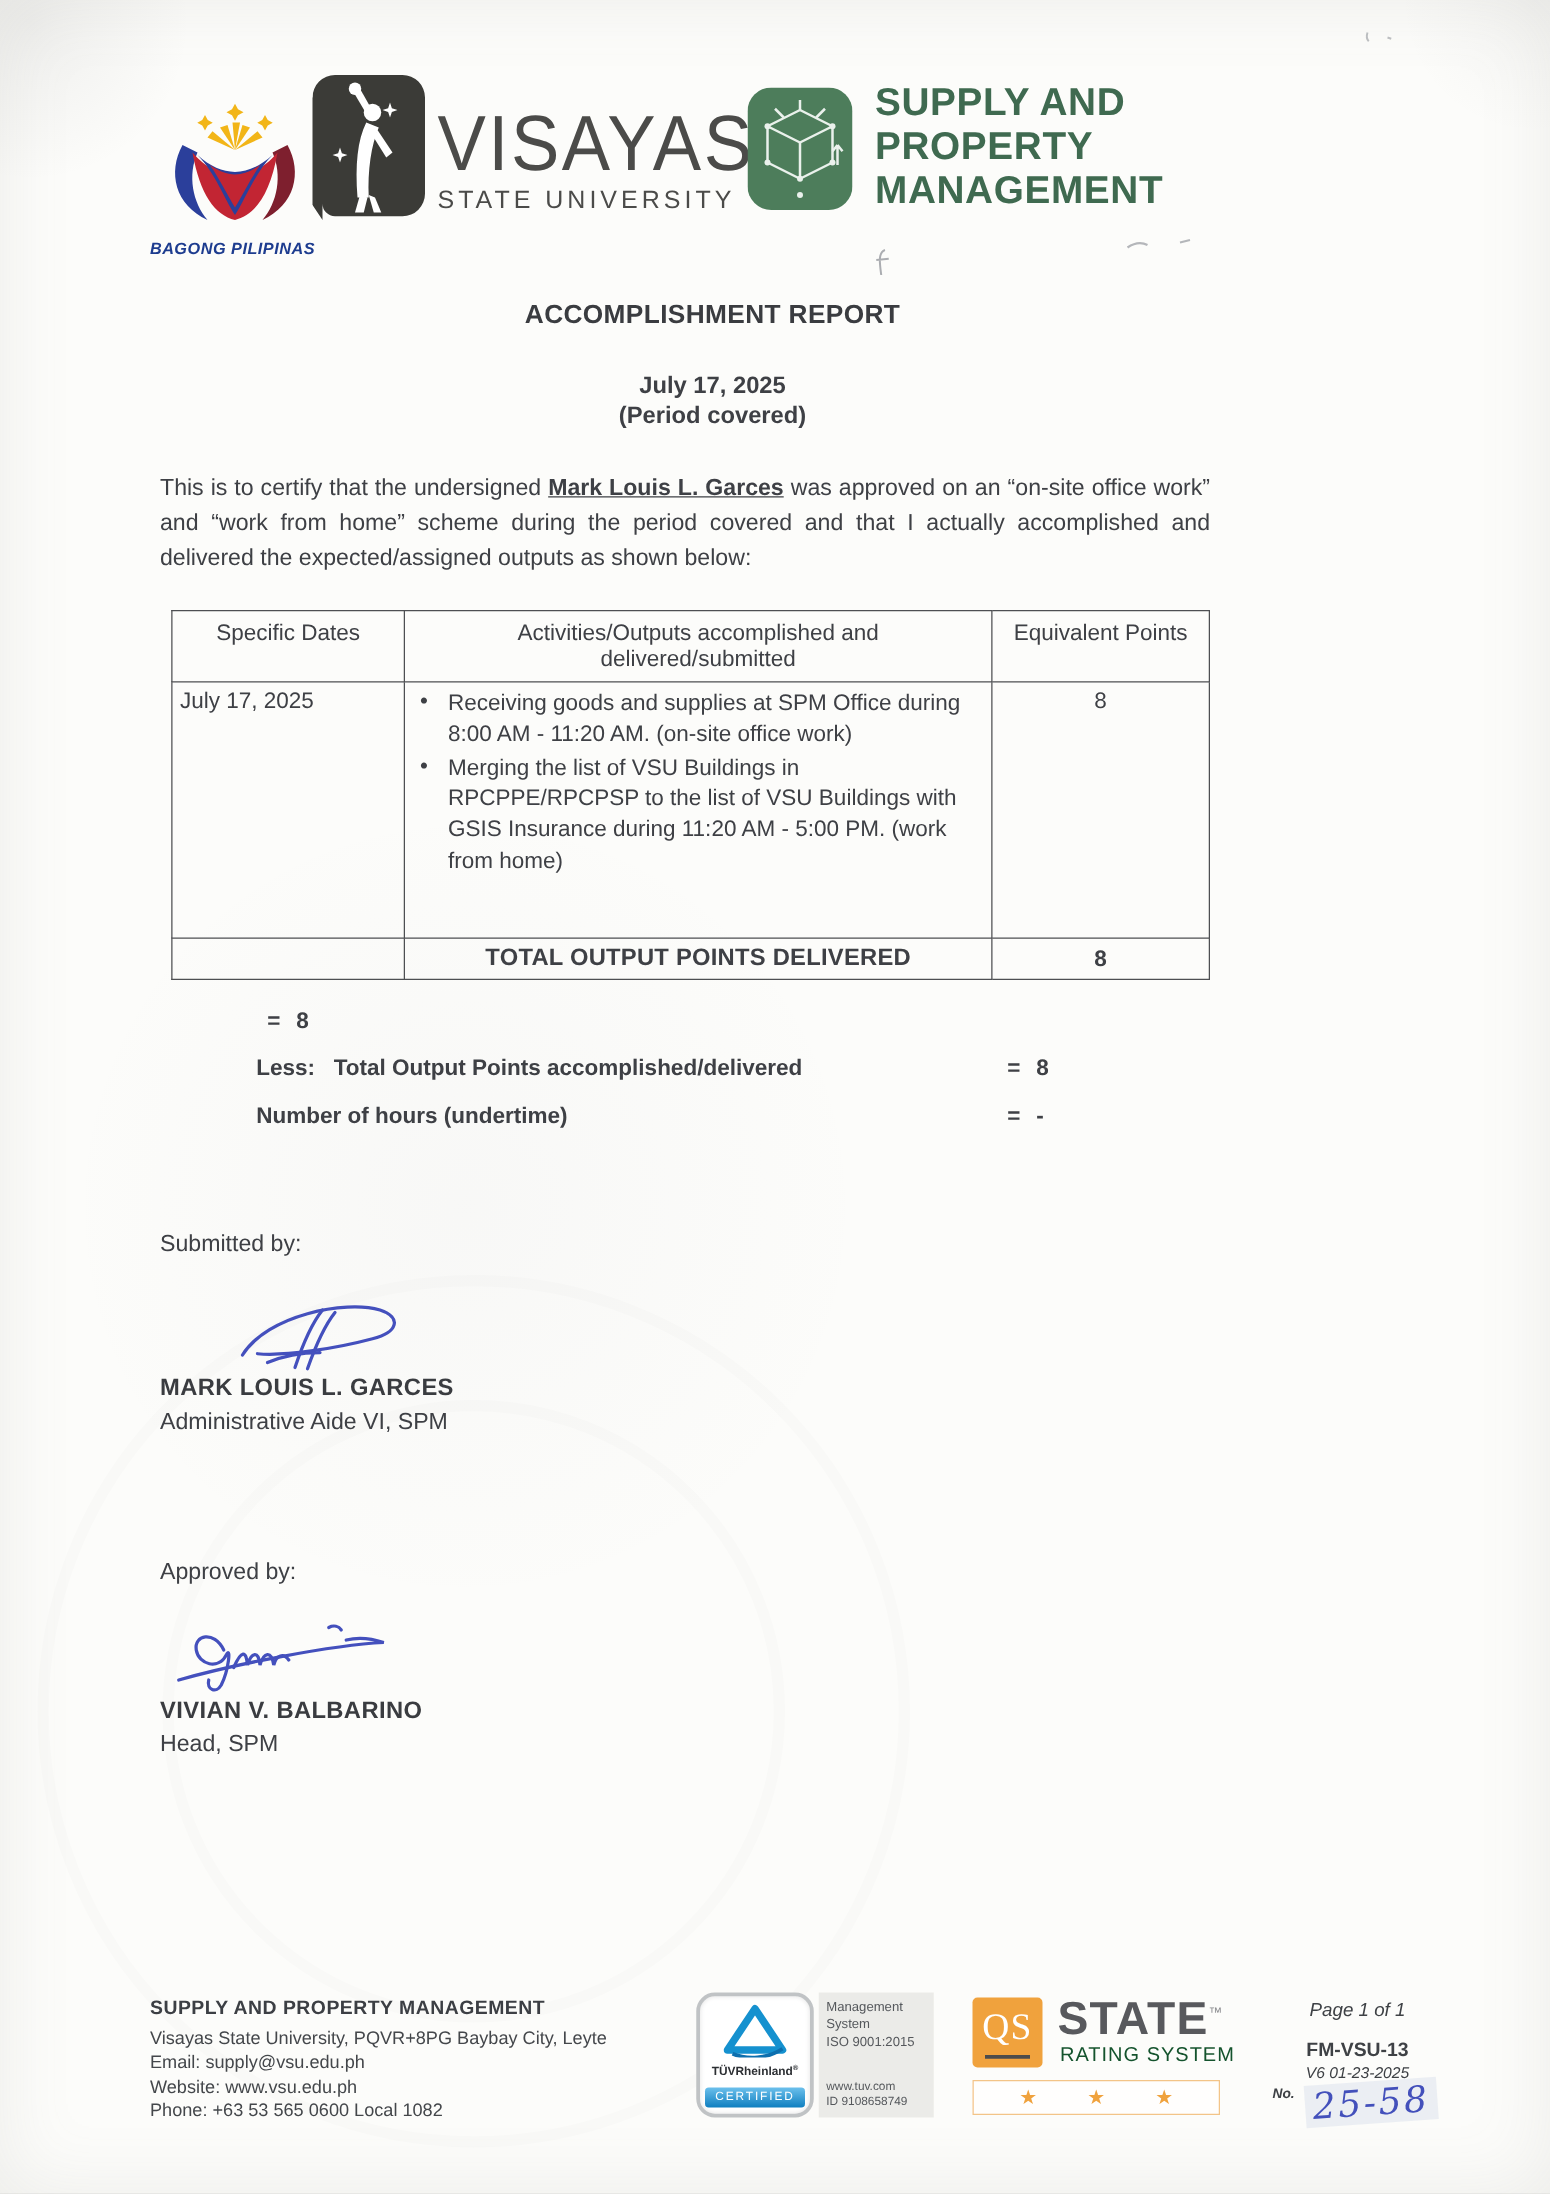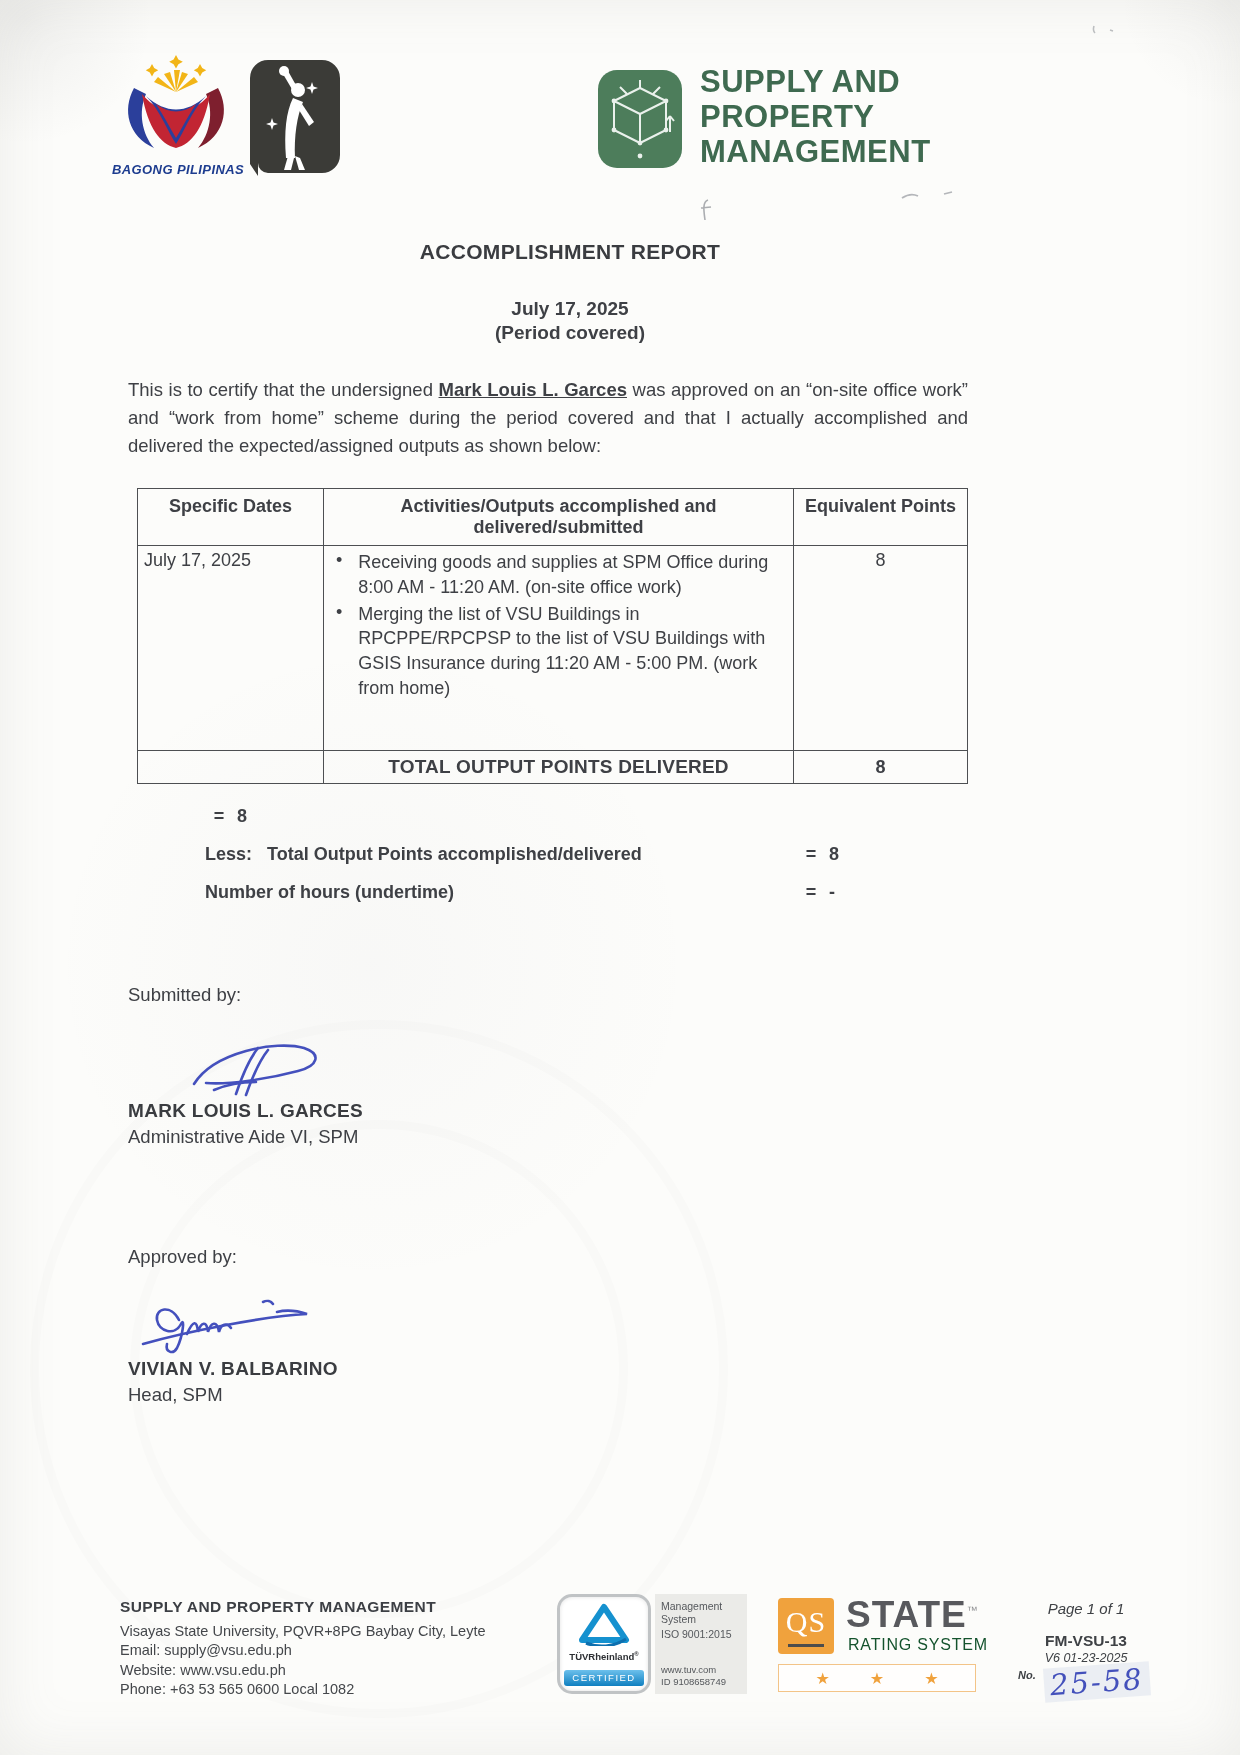--- a/index.html
+++ b/index.html
@@ -11,40 +11,40 @@
   }
   .page::before{
     content:""; position:absolute; inset:0; pointer-events:none;
     background:
       radial-gradient(circle at 2% 1%, rgba(90,90,90,.08), transparent 6%),
       radial-gradient(circle at 99% 0%, rgba(90,90,90,.05), transparent 5%),
       radial-gradient(circle at 30% 55%, rgba(120,120,140,.03), transparent 25%);
   }
   .abs{position:absolute;}
   
-  .bagong{left:112px; top:52px; width:140px; text-align:left;}
+  .bagong{left:112px; top:80px; width:140px; text-align:right;}
   .bagong-caption{font-size:13px; font-weight:bold; font-style:italic; color:#1d3c8f; letter-spacing:.4px; margin-top:2px;}
   .vsu-badge{left:250px; top:60px;}
   .visayas{left:350px; top:84px; line-height:1;}
   .visayas-word{font-size:58px; color:#4b4b49; letter-spacing:2px; transform:scaleY(1.08); transform-origin:top left;}
   .visayas-sub{font-size:20px; color:#4b4b49; letter-spacing:3.2px; margin-top:8px;}
   .spm-icon{left:598px; top:70px;}
   .spm-title{left:700px; top:64px; font-size:31px; font-weight:bold; color:#3f6a50; line-height:1.13; letter-spacing:.5px;}
   
   .content-center{left:140px; width:860px; text-align:center;}
   .doc-title{top:240px; font-size:21px; font-weight:bold; color:#3a3c40; letter-spacing:.3px;}
   .doc-date{top:298px; font-size:19px; font-weight:bold;}
   .doc-period{top:322px; font-size:19px; font-weight:bold;}
   
   .intro{left:128px; top:376px; width:840px; font-size:18.5px; line-height:1.5; text-align:justify;}
   .intro b{text-decoration:underline;}
   
   .report-table{left:137px; top:488px; width:830px; border-collapse:collapse; table-layout:fixed; font-size:18px;}
   .report-table th,.report-table td{border:1.6px solid #4d4f52; vertical-align:top; padding:4px 6px;}
-  .report-table th{font-weight:bold; padding:7px 4px;}
+  .report-table th{font-weight:normal; padding:7px 4px;}
   .th-mid span{display:inline-block; max-width:380px;}
   .cell-date{padding:8px 4px 0 10px;}
   .cell-acts{height:196px; padding:6px 10px 0 14px;}
   .cell-pts{text-align:center; padding-top:8px;}
   .acts{margin:0; padding:0; list-style:none;}
   .acts li{display:flex; gap:16px; margin-bottom:2px;}
   .acts .bullet{flex:0 0 auto; padding-left:6px;}
   .acts .act-text{max-width:418px; line-height:1.38;}
   .total-row td{height:26px; vertical-align:middle; padding:3px 4px;}
   .total-label{font-weight:bold; text-align:center; font-size:19px; letter-spacing:.2px;}
@@ -140,20 +140,24 @@
         <circle cx="34" cy="11" r="5"></circle>
         <path d="M52 44 L64 62 L59 66 L49 50 Z"></path>
         <path d="M38 96 L34 110 L41 110 L44 98 Z"></path>
           <path d="M45 96 L49 110 L55 110 L50 98 Z"></path>
         <path d="M62 22 l1.5 4.5 4.5 1.5 -4.5 1.5 -1.5 4.5 -1.5 -4.5 -4.5 -1.5 4.5 -1.5 Z"></path>
         <path d="M22 58 l1.5 4.5 4.5 1.5 -4.5 1.5 -1.5 4.5 -1.5 -4.5 -4.5 -1.5 4.5 -1.5 Z"></path>
       </g>
     </svg>
   </div>
 
+  <div class="abs visayas">
+    <div class="visayas-word">VISAYAS</div>
+    <div class="visayas-sub">STATE UNIVERSITY</div>
+  </div>
 
   <div class="abs spm-icon">
     <svg width="84" height="98" viewBox="0 0 84 98">
       <rect x="0" y="0" width="84" height="98" rx="19" fill="#4d7d5b"></rect>
       <g stroke="#eaf1ec" stroke-width="2" fill="none" stroke-linejoin="round">
         <path d="M42 18 L68 31 L42 44 L16 31 Z"></path>
         <path d="M16 31 V60 L42 73 V44"></path>
         <path d="M68 31 V60 L42 73"></path>
         <path d="M42 18 V10 M29 24 L22 17 M55 24 L62 17"></path>
         <path d="M72 62 V46 M72 46 L68 51 M72 46 L76 51"></path>

